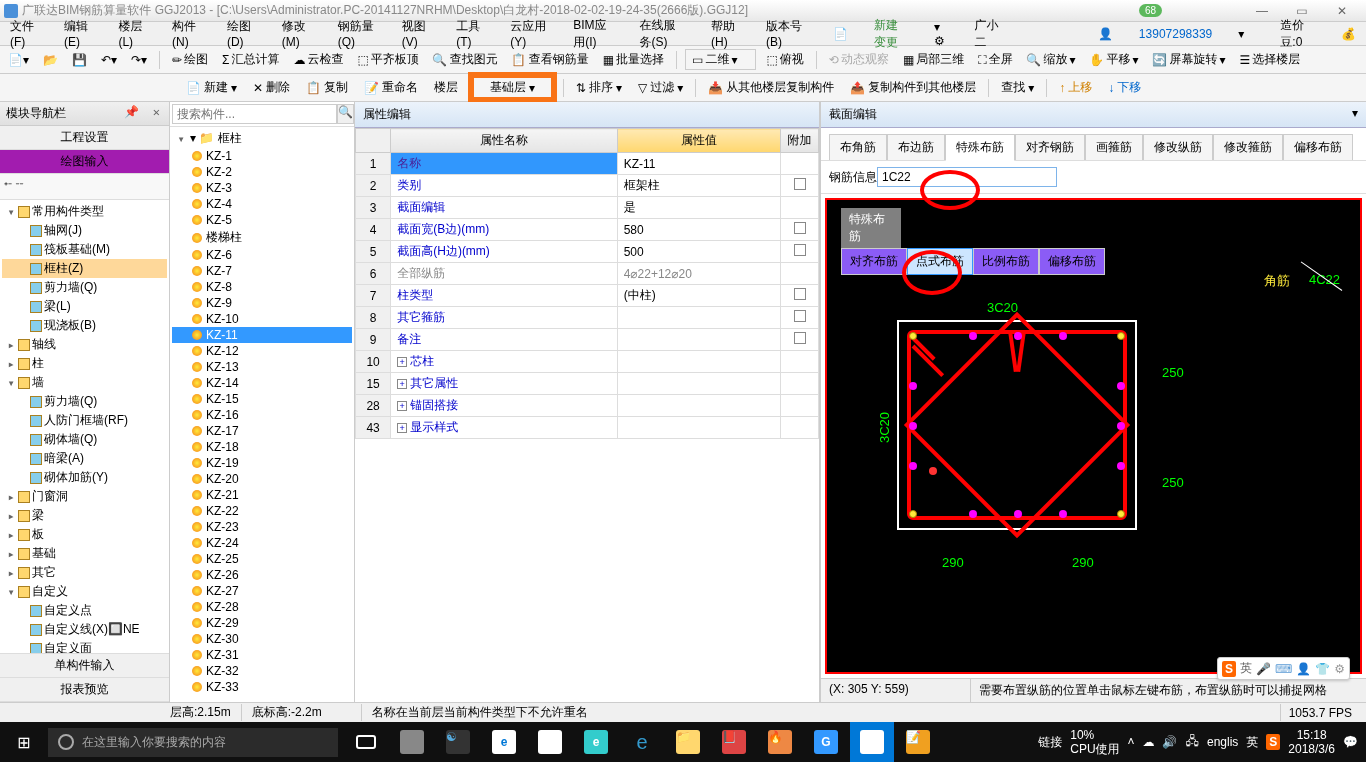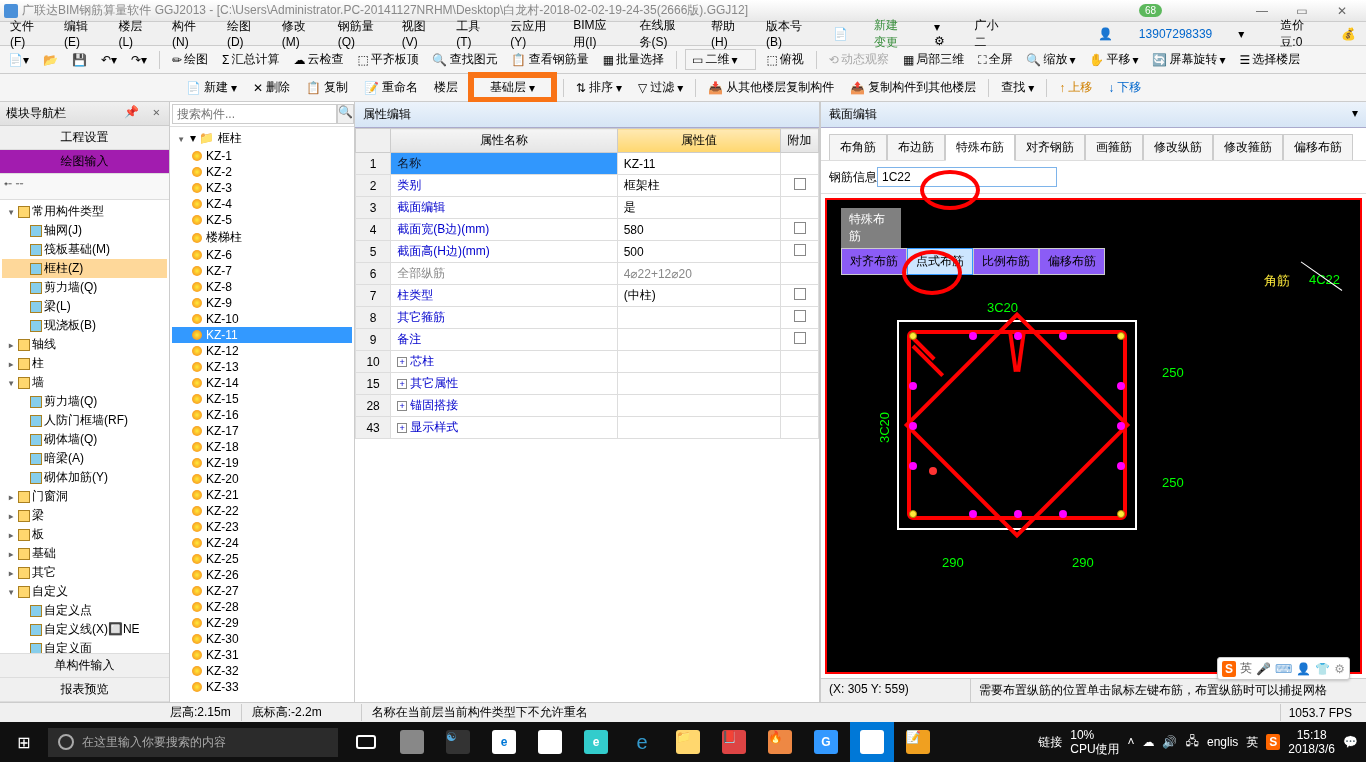--- a/index.html
+++ b/index.html
@@ -51,21 +51,21 @@
 .rightarea{flex:1;display:flex;flex-direction:column}
 .propcont{display:flex;flex:1}
 .proppanel{width:465px;border-right:1px solid #ccc;display:flex;flex-direction:column}
 .prophdr{background:linear-gradient(#ecf3fb,#d6e5f5);padding:4px 8px;border-bottom:1px solid #aac}
 .proptable{flex:1;background:#fff;overflow:auto}
 .proptable table{border-collapse:collapse;width:100%}
 .proptable th{background:linear-gradient(#f5f5f5,#e5e5e5);border:1px solid #ccc;padding:3px;font-weight:normal}
 .proptable td{border:1px solid #ddd;padding:2px 6px;height:19px}
 .proptable .rownum{background:#f0f0f0;text-align:center;width:28px}
 .proptable .namecol{color:#0000cc;width:180px}
-.proptable .namecol.sel{background:#3197fd;color:#0f172a}
+.proptable .namecol.sel{background:#3197fd;color:#4c1d95}
 .proptable .namecol.gray{color:#888}
 .proptable .valcol{width:130px}
 .proptable .valcol.gray{color:#888}
 .proptable .chkcol{width:30px;text-align:center}
 .proptable .expbtn{display:inline-block;width:10px;height:10px;border:1px solid #888;text-align:center;line-height:8px;font-size:9px;margin-right:3px}
 .chk{width:12px;height:12px;border:1px solid #888;display:inline-block}
 .sectpanel{flex:1;display:flex;flex-direction:column;border-left:1px solid #ccc}
 .secthdr{background:linear-gradient(#ecf3fb,#d6e5f5);padding:4px 8px;border-bottom:1px solid #aac;display:flex}
 .secthdr .txt{flex:1}
 .tabs{display:flex;padding:6px 8px 0;gap:0;background:#fff;position:relative}

